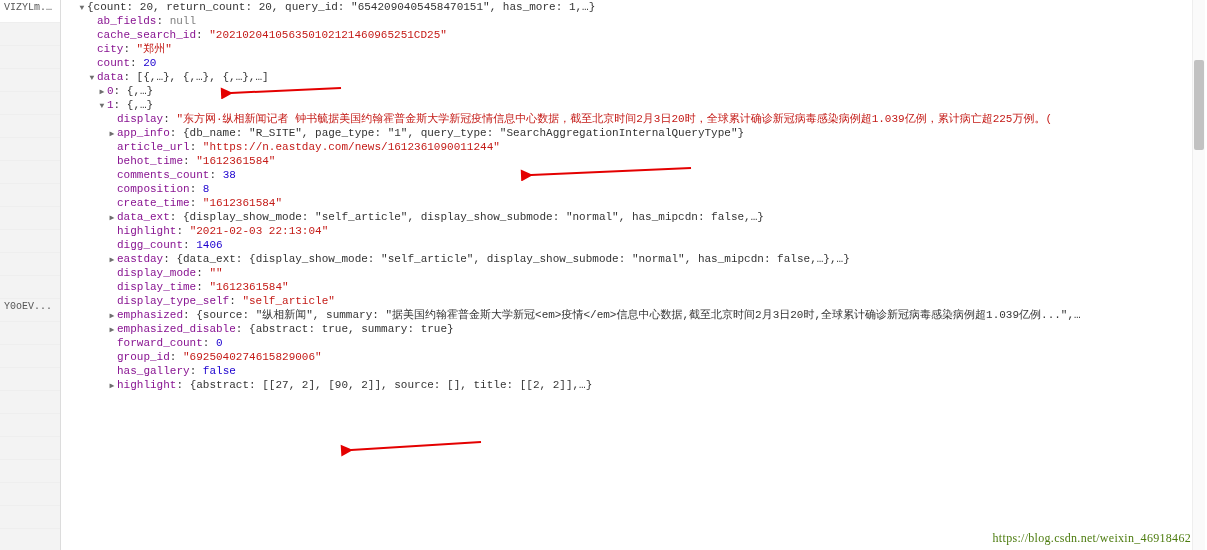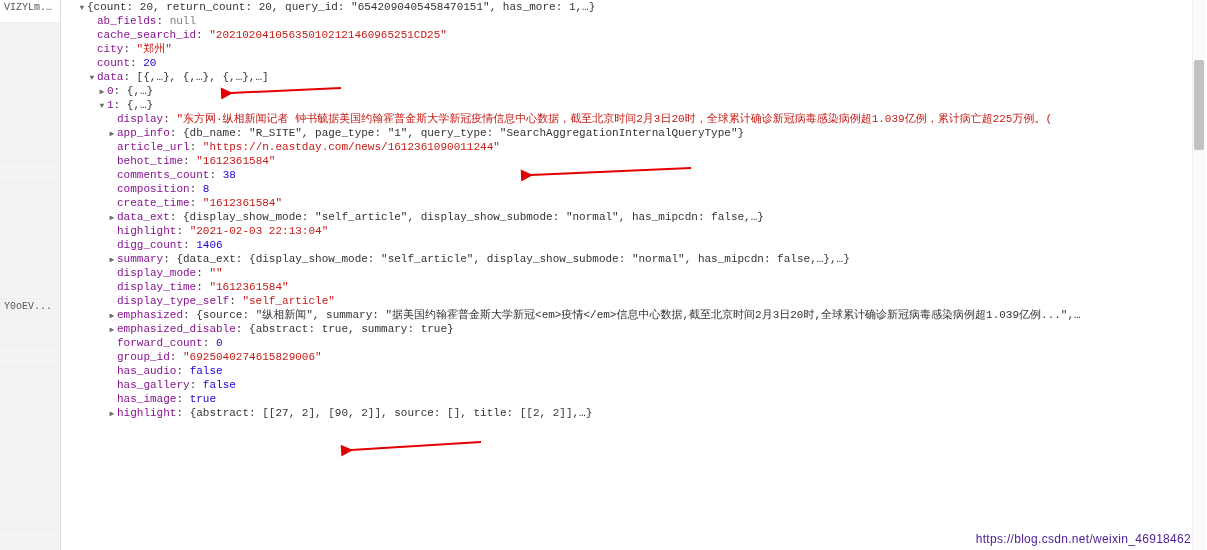--- a/index.html
+++ b/index.html
@@ -14,21 +14,21 @@
   .arr.r::before{content:"▶";font-size:8px}
   .sp10{display:inline-block;width:10px}
   .key{color:#881391}
   .str{color:#c41a16}
   .num{color:#1c00cf}
   .null{color:#808080}
   .obj{color:#333}
   .bool{color:#1c00cf}
   .scrollbar{position:absolute;right:2px;top:0;bottom:0;width:12px;background:#fafafa;border-left:1px solid #eee}
   .sthumb{position:absolute;left:1px;right:1px;top:60px;height:90px;background:#c2c2c2;border-radius:2px}
-  .wm{position:absolute;right:16px;bottom:4px;color:#4c1d95;font-size:12px;font-family:Liberation Sans, sans-serif;letter-spacing:.3px}
+  .wm{position:absolute;right:16px;bottom:4px;color:#4d7c0f;font-size:12px;font-family:Liberation Serif, serif;letter-spacing:.3px}
   svg.anno{position:absolute;left:0;top:0;pointer-events:none}
 </style>
 </head>
 <body>
 
 <div class="wrap">
   <div class="sidebar" id="sb">
       <div class="sb-item sel">VIZYLm...</div>
       <div class="sb-item"></div>
       <div class="sb-item"></div>
@@ -69,31 +69,29 @@
     <div class="ln"><span class="sp10"></span><span class="sp10"></span><span class="sp10"></span><span class="sp10"></span><span class="sp10"></span><span class="key">display</span><span>: </span><span class="str">"东方网·纵相新闻记者 钟书毓据美国约翰霍普金斯大学新冠疫情信息中心数据，截至北京时间2月3日20时，全球累计确诊新冠病毒感染病例超1.039亿例，累计病亡超225万例。(</span></div>
     <div class="ln"><span class="sp10"></span><span class="sp10"></span><span class="sp10"></span><span class="sp10"></span><span class="arr r"></span><span class="key">app_info</span><span>: </span><span class="obj">{db_name: "R_SITE", page_type: "1", query_type: "SearchAggregationInternalQueryType"}</span></div>
     <div class="ln"><span class="sp10"></span><span class="sp10"></span><span class="sp10"></span><span class="sp10"></span><span class="sp10"></span><span class="key">article_url</span><span>: </span><span class="str">"https://n.eastday.com/news/1612361090011244"</span></div>
     <div class="ln"><span class="sp10"></span><span class="sp10"></span><span class="sp10"></span><span class="sp10"></span><span class="sp10"></span><span class="key">behot_time</span><span>: </span><span class="str">"1612361584"</span></div>
     <div class="ln"><span class="sp10"></span><span class="sp10"></span><span class="sp10"></span><span class="sp10"></span><span class="sp10"></span><span class="key">comments_count</span><span>: </span><span class="num">38</span></div>
     <div class="ln"><span class="sp10"></span><span class="sp10"></span><span class="sp10"></span><span class="sp10"></span><span class="sp10"></span><span class="key">composition</span><span>: </span><span class="num">8</span></div>
     <div class="ln"><span class="sp10"></span><span class="sp10"></span><span class="sp10"></span><span class="sp10"></span><span class="sp10"></span><span class="key">create_time</span><span>: </span><span class="str">"1612361584"</span></div>
     <div class="ln"><span class="sp10"></span><span class="sp10"></span><span class="sp10"></span><span class="sp10"></span><span class="arr r"></span><span class="key">data_ext</span><span>: </span><span class="obj">{display_show_mode: "self_article", display_show_submode: "normal", has_mipcdn: false,…}</span></div>
     <div class="ln"><span class="sp10"></span><span class="sp10"></span><span class="sp10"></span><span class="sp10"></span><span class="sp10"></span><span class="key">highlight</span><span>: </span><span class="str">"2021-02-03 22:13:04"</span></div>
     <div class="ln"><span class="sp10"></span><span class="sp10"></span><span class="sp10"></span><span class="sp10"></span><span class="sp10"></span><span class="key">digg_count</span><span>: </span><span class="num">1406</span></div>
-    <div class="ln"><span class="sp10"></span><span class="sp10"></span><span class="sp10"></span><span class="sp10"></span><span class="arr r"></span><span class="key">summary</span><span>: </span><span class="obj">{data_ext: {display_show_mode: "self_article", display_show_submode: "normal", has_mipcdn: false,…},…}</span></div>
+    <div class="ln"><span class="sp10"></span><span class="sp10"></span><span class="sp10"></span><span class="sp10"></span><span class="arr r"></span><span class="key">eastday</span><span>: </span><span class="obj">{data_ext: {display_show_mode: "self_article", display_show_submode: "normal", has_mipcdn: false,…},…}</span></div>
     <div class="ln"><span class="sp10"></span><span class="sp10"></span><span class="sp10"></span><span class="sp10"></span><span class="sp10"></span><span class="key">display_mode</span><span>: </span><span class="str">""</span></div>
     <div class="ln"><span class="sp10"></span><span class="sp10"></span><span class="sp10"></span><span class="sp10"></span><span class="sp10"></span><span class="key">display_time</span><span>: </span><span class="str">"1612361584"</span></div>
     <div class="ln"><span class="sp10"></span><span class="sp10"></span><span class="sp10"></span><span class="sp10"></span><span class="sp10"></span><span class="key">display_type_self</span><span>: </span><span class="str">"self_article"</span></div>
     <div class="ln"><span class="sp10"></span><span class="sp10"></span><span class="sp10"></span><span class="sp10"></span><span class="arr r"></span><span class="key">emphasized</span><span>: </span><span class="obj">{source: "纵相新闻", summary: "据美国约翰霍普金斯大学新冠&lt;em&gt;疫情&lt;/em&gt;信息中心数据,截至北京时间2月3日20时,全球累计确诊新冠病毒感染病例超1.039亿例...",…</span></div>
     <div class="ln"><span class="sp10"></span><span class="sp10"></span><span class="sp10"></span><span class="sp10"></span><span class="arr r"></span><span class="key">emphasized_disable</span><span>: </span><span class="obj">{abstract: true, summary: true}</span></div>
     <div class="ln"><span class="sp10"></span><span class="sp10"></span><span class="sp10"></span><span class="sp10"></span><span class="sp10"></span><span class="key">forward_count</span><span>: </span><span class="num">0</span></div>
     <div class="ln"><span class="sp10"></span><span class="sp10"></span><span class="sp10"></span><span class="sp10"></span><span class="sp10"></span><span class="key">group_id</span><span>: </span><span class="str">"6925040274615829006"</span></div>
-    <div class="ln"><span class="sp10"></span><span class="sp10"></span><span class="sp10"></span><span class="sp10"></span><span class="sp10"></span><span class="key">has_audio</span><span>: </span><span class="bool">false</span></div>
     <div class="ln"><span class="sp10"></span><span class="sp10"></span><span class="sp10"></span><span class="sp10"></span><span class="sp10"></span><span class="key">has_gallery</span><span>: </span><span class="bool">false</span></div>
-    <div class="ln"><span class="sp10"></span><span class="sp10"></span><span class="sp10"></span><span class="sp10"></span><span class="sp10"></span><span class="key">has_image</span><span>: </span><span class="bool">true</span></div>
     <div class="ln"><span class="sp10"></span><span class="sp10"></span><span class="sp10"></span><span class="sp10"></span><span class="arr r"></span><span class="key">highlight</span><span>: </span><span class="obj">{abstract: [[27, 2], [90, 2]], source: [], title: [[2, 2]],…}</span></div>
 
     <svg class="anno" width="1147" height="550">
       <defs>
           <marker id="ah" markerWidth="8" markerHeight="8" refX="1" refY="3" orient="auto">
             <path d="M6,0 L0,3 L6,6 Z" fill="#e40000"></path>
           </marker>
         </defs>
       <line x1="280" y1="88" x2="170" y2="93" stroke="#e40000" stroke-width="2" marker-end="url(#ah)"></line>
       <line x1="630" y1="168" x2="470" y2="175" stroke="#e40000" stroke-width="2" marker-end="url(#ah)"></line>

